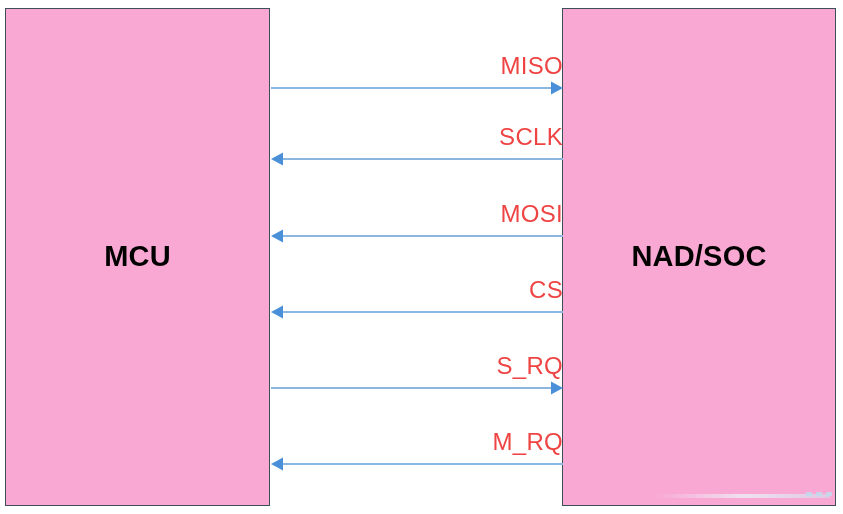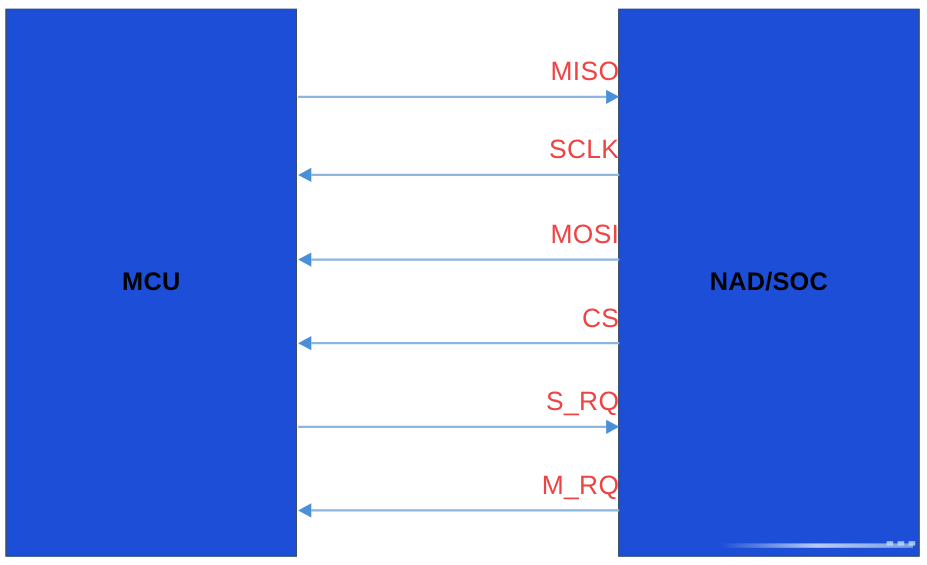--- a/index.html
+++ b/index.html
@@ -12,30 +12,30 @@
   }
   #canvas {
     position: relative;
     width: 843px;
     height: 514px;
     background: #ffffff;
     overflow: hidden;
   }
   .node-box {
     position: absolute;
-    background: #1d4ed8;
+    background: #f9a8d4;
     border: 1px solid #3d4f58;
     box-sizing: border-box;
     display: flex;
     flex-direction: column;
     align-items: center;
     justify-content: center;
     color: #000000;
     font-weight: bold;
-    font-size: 23px;
+    font-size: 29px;
     line-height: 1.28;
     letter-spacing: 0.2px;
   }
   #node-mcu {
     left: 5px;
     top: 8px;
     width: 265px;
     height: 498px;
   }
   #node-nad {

